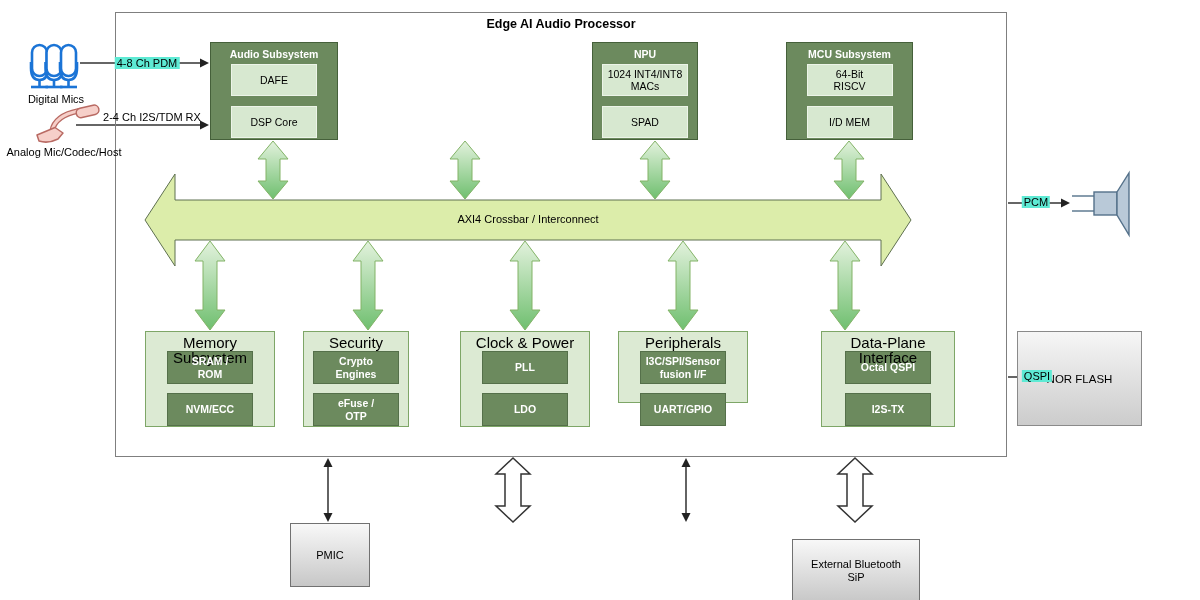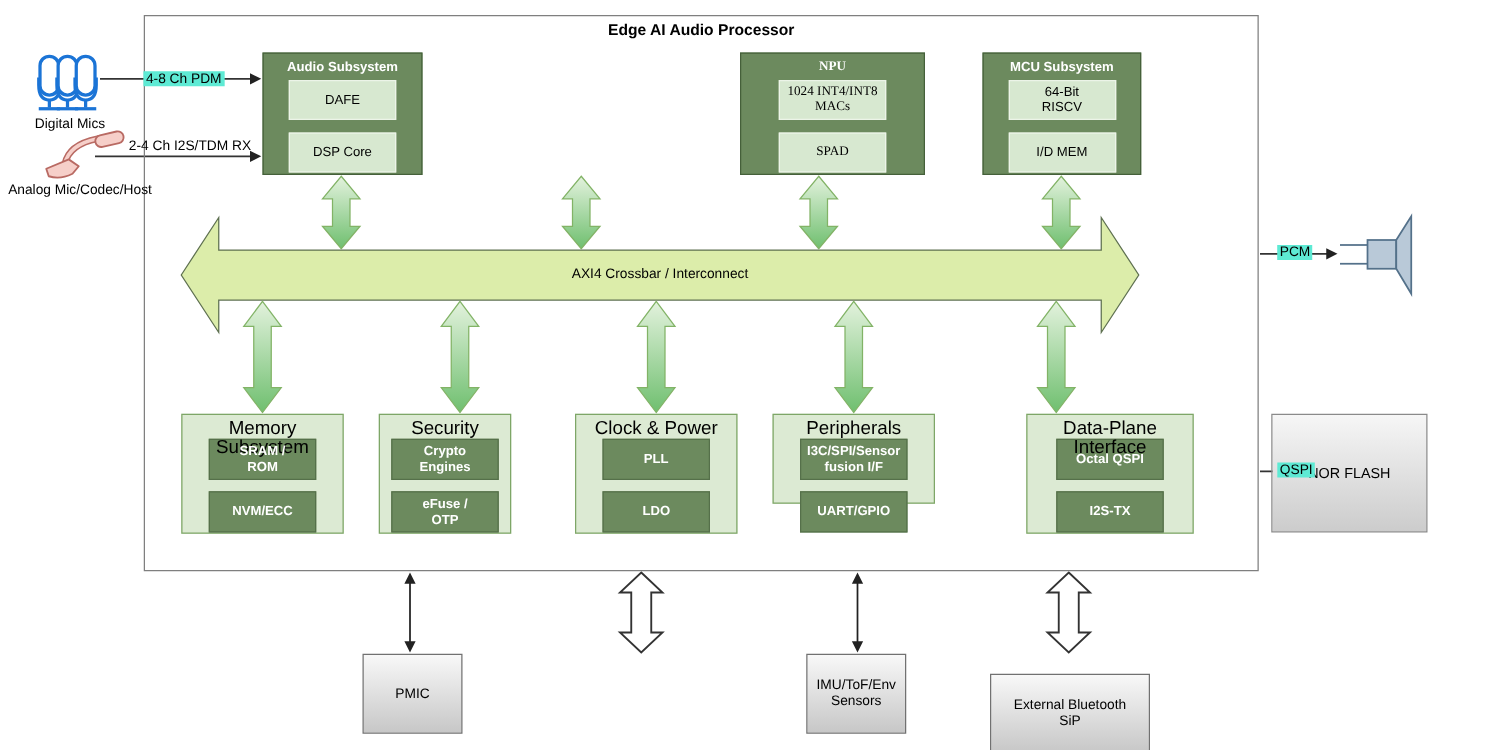--- a/index.html
+++ b/index.html
@@ -132,21 +132,21 @@
   </svg>
 
   <div class="abs outer-box" style="left:115px;top:12px;width:892px;height:445px;"></div>
   <div class="abs diagram-title" style="left:115px;top:17px;width:892px;">Edge AI Audio Processor</div>
 
   <div class="abs block-dark" style="left:210px;top:42px;width:128px;height:98px;">
     <div class="hdr-dark">Audio Subsystem</div>
     <div class="item-light">DAFE</div>
     <div class="item-light second">DSP Core</div>
   </div>
-  <div class="abs block-dark" style="left:592px;top:42px;width:148px;height:98px;font-family:Liberation Serif, serif;">
+  <div class="abs block-dark" style="left:592px;top:42px;width:106px;height:98px;">
     <div class="hdr-dark">NPU</div>
     <div class="item-light">1024 INT4/INT8
 MACs</div>
     <div class="item-light second">SPAD</div>
   </div>
   <div class="abs block-dark" style="left:786px;top:42px;width:127px;height:98px;">
     <div class="hdr-dark">MCU Subsystem</div>
     <div class="item-light">64-Bit
 RISCV</div>
     <div class="item-light second">I/D MEM</div>
@@ -178,22 +178,20 @@
 fusion I/F</div>
     <div class="item-dark second">UART/GPIO</div>
   </div>
   <div class="abs block-light" style="left:778px;top:331px;width:134px;height:96px;margin-left:43px;">
     <div class="hdr-light">Data-Plane Interface</div>
     <div class="item-dark">Octal QSPI</div>
     <div class="item-dark second">I2S-TX</div>
   </div>
 
   <div class="abs extbox" style="left:290px;top:523px;width:80px;height:64px;">PMIC</div>
-  <div class="abs extbox" style="left:645px;top:523px;width:80px;height:64px;">IMU/ToF/Env
-Sensors</div>
   <div class="abs extbox" style="left:792px;top:523px;width:128px;height:64px;margin-top:16px;">External Bluetooth
 SiP</div>
 
   <div class="abs norflash" style="left:1017px;top:331px;width:125px;height:95px;">NOR FLASH</div>
 
   <span class="buslabel" style="left:147px;top:63px;">4-8 Ch PDM</span>
   <span class="freelabel" style="left:152px;top:117px;">2-4 Ch I2S/TDM RX</span>
   <span class="freelabel" style="left:56px;top:99px;">Digital Mics</span>
   <span class="freelabel" style="left:64px;top:152px;">Analog Mic/Codec/Host</span>
   <span class="buslabel" style="left:1036px;top:202px;">PCM</span>

